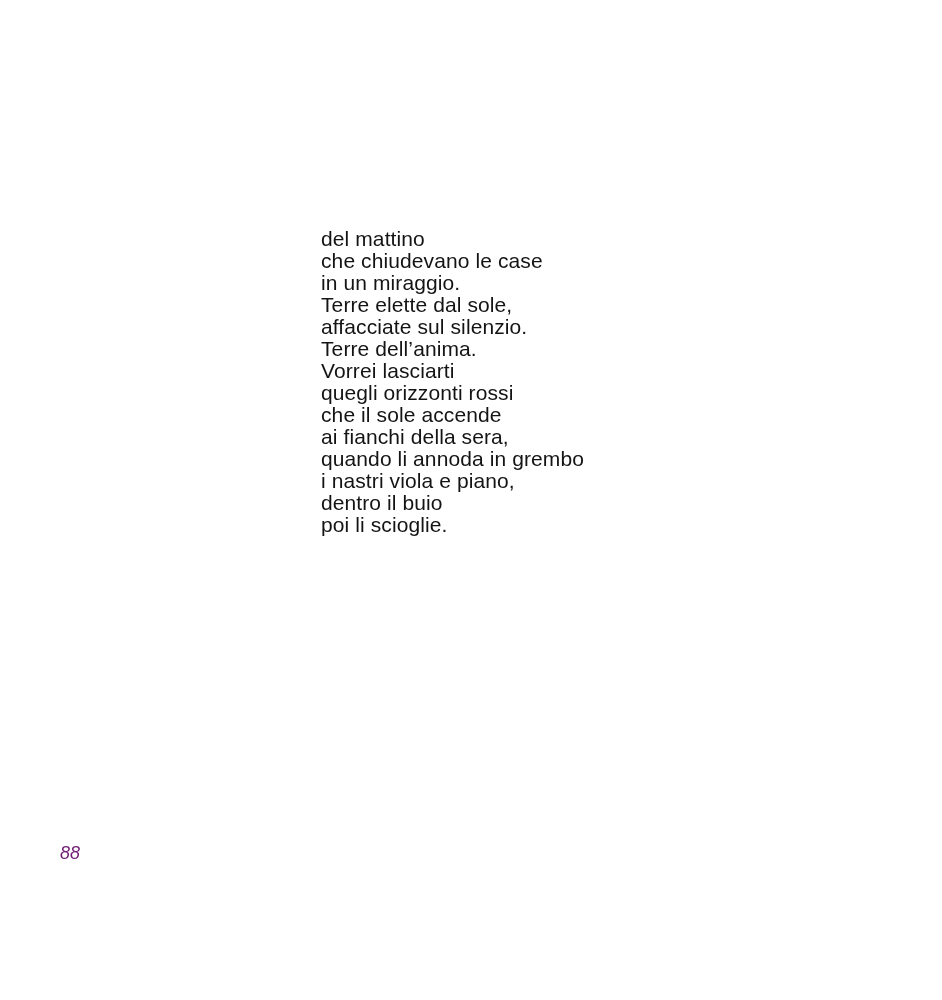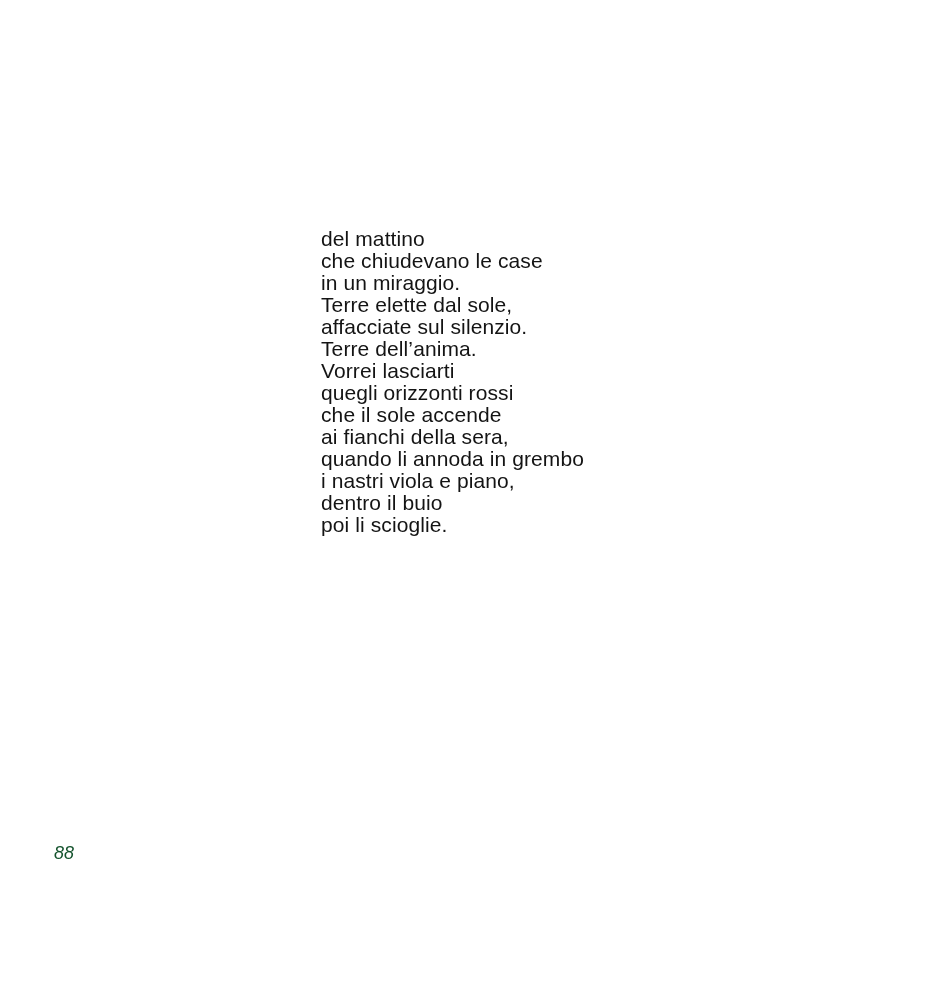--- a/index.html
+++ b/index.html
@@ -24,23 +24,23 @@
     line-height: 22px;
     letter-spacing: 0.1px;
     white-space: pre;
     margin-left: 28px;
   }
   .poem-line {
     height: 22px;
   }
   .page-number {
     position: absolute;
-    left: 54px;
+    left: 60px;
     top: 843px;
-    color: #14532d;
+    color: #701a75;
     font-size: 18px;
     font-style: italic;
     line-height: 20px;
   }
 </style>
 </head>
 <body>
 
 <div class="page">
   <div class="poem"><div class="poem-line">del mattino</div><div class="poem-line">che chiudevano le case</div><div class="poem-line">in un miraggio.</div><div class="poem-line">Terre elette dal sole,</div><div class="poem-line">affacciate sul silenzio.</div><div class="poem-line">Terre dell’anima.</div><div class="poem-line">Vorrei lasciarti</div><div class="poem-line">quegli orizzonti rossi</div><div class="poem-line">che il sole accende</div><div class="poem-line">ai fianchi della sera,</div><div class="poem-line">quando li annoda in grembo</div><div class="poem-line">i nastri viola e piano,</div><div class="poem-line">dentro il buio</div><div class="poem-line">poi li scioglie.</div></div>

